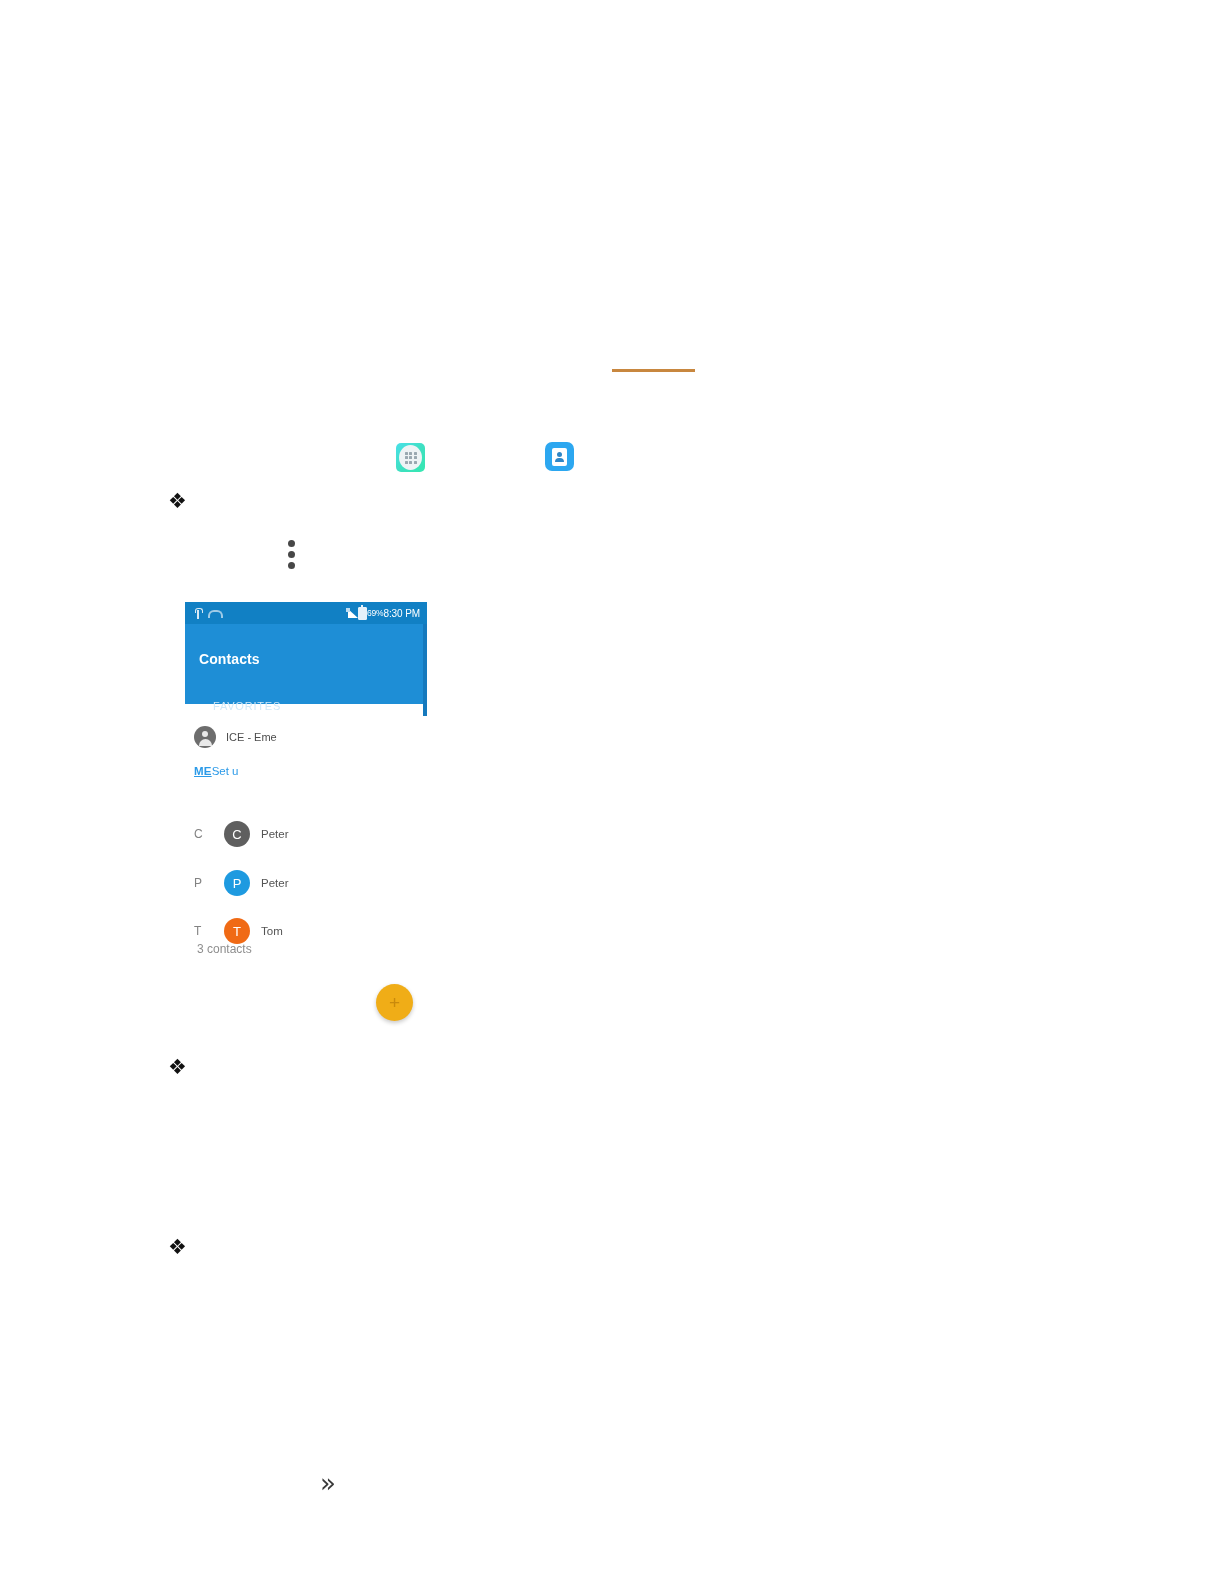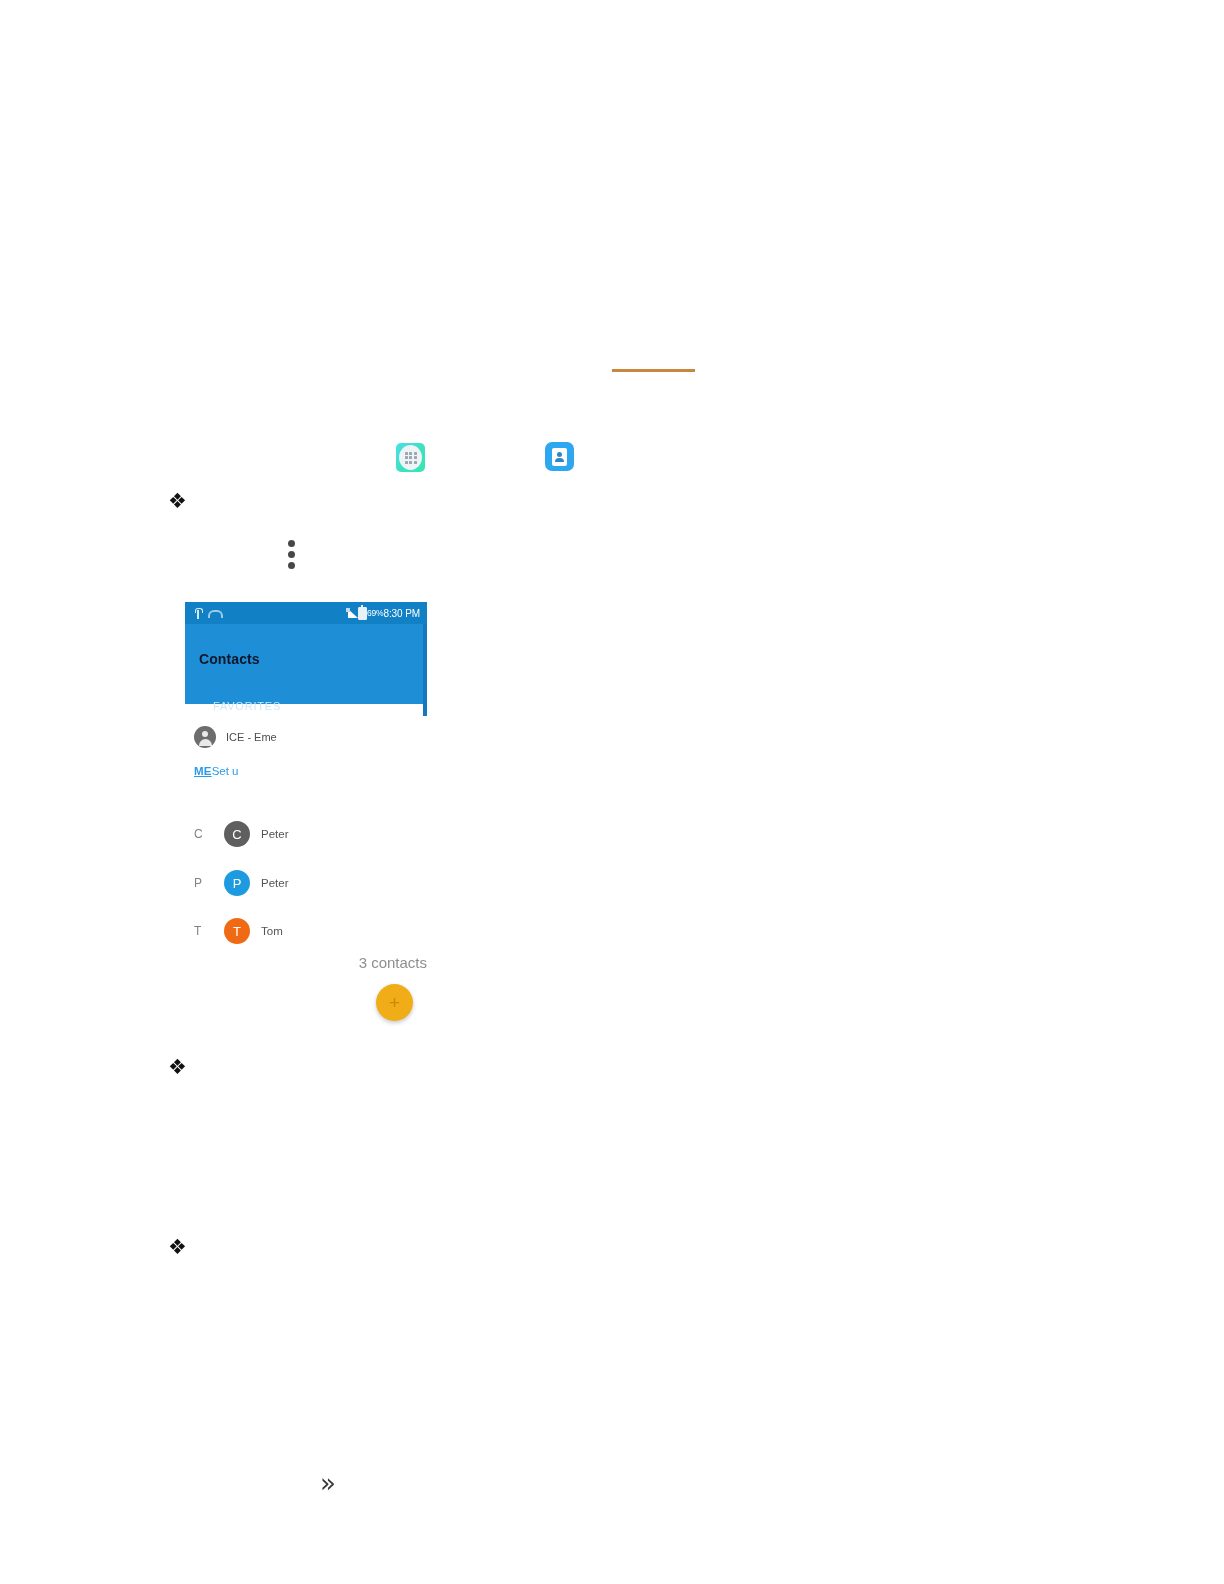--- a/index.html
+++ b/index.html
@@ -242,21 +242,21 @@
   .app-bar {
     position: absolute;
     left: 0; top: 22px;
     width: 242px;
     height: 80px;
     background: #1e8ed6;
   }
   .app-bar-title {
     position: absolute;
     left: 14px; top: 27px;
-    color: #0f172a;
+    color: #ffffff;
     font-size: 14px;
     font-weight: bold;
     letter-spacing: 0.1px;
   }
   .app-bar-tab {
     position: absolute;
     left: 28px; top: 76px;
     color: #cfe8f8;
     font-size: 11px;
     font-weight: normal;
@@ -375,26 +375,26 @@
     flex: none;
   }
   .contact-name {
     margin-left: 11px;
     font-size: 11.5px;
     color: #545454;
   }
 
   .contacts-count {
     position: absolute;
-    left: 0; top: 352px;
+    left: 0; top: 340px;
     width: 242px;
-    text-align: right;
+    text-align: left;
     padding-left: 12px;
     box-sizing: border-box;
-    font-size: 15px;
+    font-size: 12px;
     color: #8e8e8e;
   }
 
   .fab {
     position: absolute;
     left: 191px;
     top: 382px;
     width: 37px;
     height: 37px;
     border-radius: 50%;

